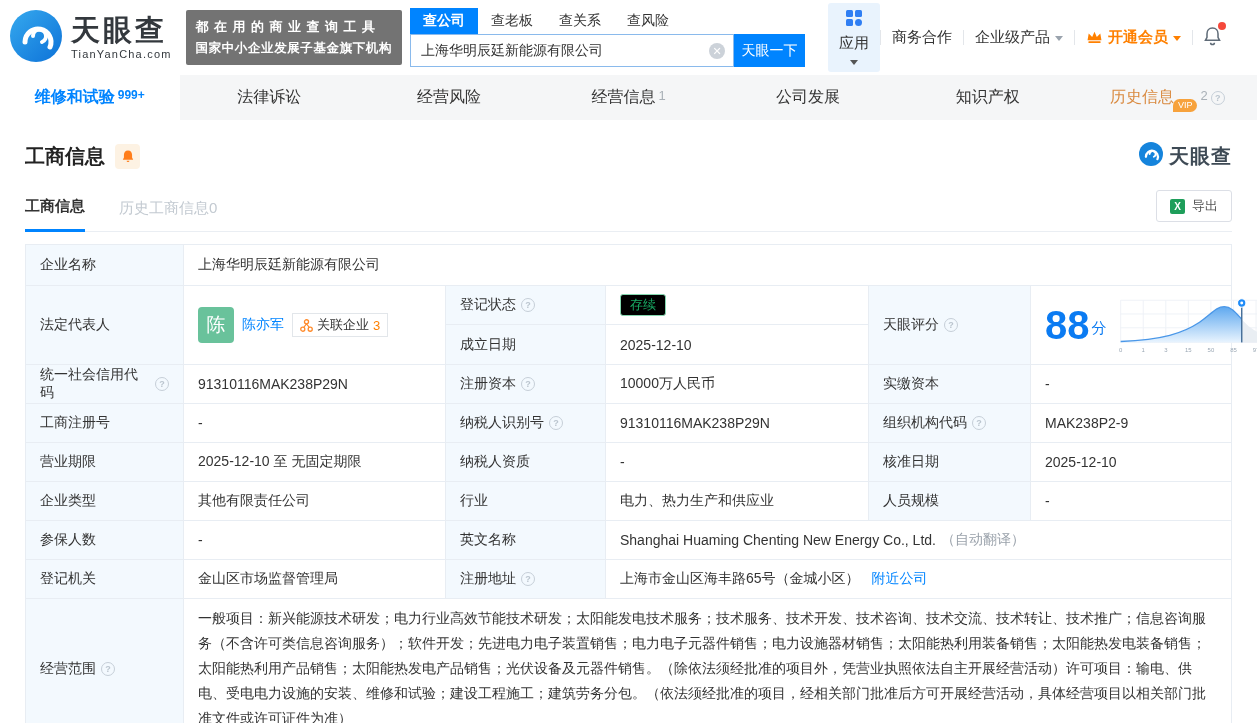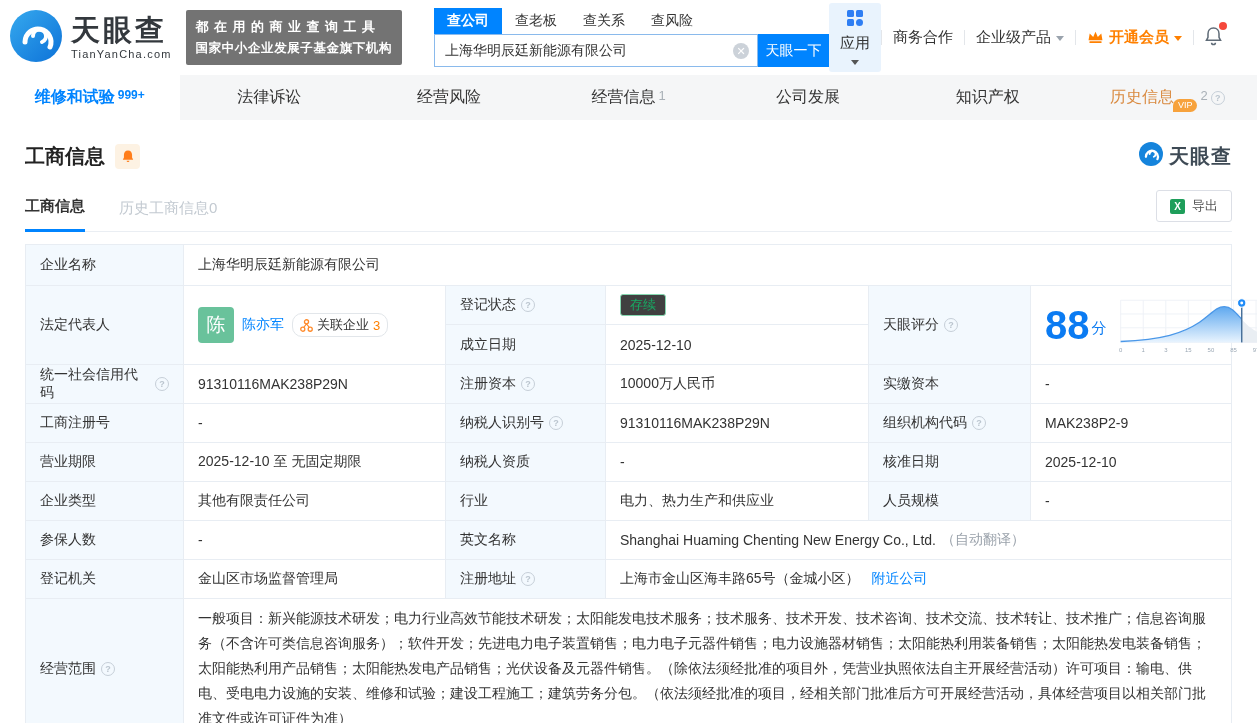--- a/index.html
+++ b/index.html
@@ -9,21 +9,21 @@
   
   .header { height:75px; display:flex; align-items:center; padding:0 12px 0 10px; background:#fff; }
   .logo { display:flex; align-items:center; gap:9px; flex:none; }
   .logo-txt { display:flex; flex-direction:column; line-height:1; }
   .brand { font-size:29px; font-weight:bold; color:#33383d; letter-spacing:3px; }
   .domain { font-size:11px; font-weight:normal; color:#33383d; letter-spacing:1.2px; margin-top:4px; }
   .slogan { background:#737373; color:#fff; margin-left:14px; padding:8px 10px; border-radius:2px; flex:none; }
   .slogan .l1 { font-size:13px; font-weight:bold; letter-spacing:5.5px; white-space:nowrap; }
   .slogan .l2 { font-size:12.5px; font-weight:bold; letter-spacing:0.6px; margin-top:4px; white-space:nowrap; }
 
-  .search { margin-left:32px; flex:none; }
+  .search { margin-left:8px; flex:none; }
   .stabs { display:flex; align-items:flex-end; }
   .stab { font-size:14px; color:#333; padding:4px 13px; cursor:pointer; }
   .stab.active { background:#0084ff; color:#fff; font-weight:bold; }
   .srow { display:flex; }
   .sbox { position:relative; width:324px; }
   .sbox input { width:100%; height:33px; border:1px solid #8abaec; padding:0 32px 0 10px; font-size:14px; color:#333; outline:none; font-family:inherit; }
   .clear-ic { position:absolute; right:9px; top:9px; width:16px; height:16px; border-radius:50%; background:#ccd2d9; color:#fff; font-size:11px; line-height:16px; text-align:center; cursor:pointer; }
   .sbtn { width:71px; height:33px; background:#0084ff; color:#fff; border:none; font-size:14px; cursor:pointer; font-family:inherit; }
 
   .hnav { margin-left:auto; display:flex; align-items:center; font-size:15px; color:#333; white-space:nowrap; }
@@ -75,23 +75,23 @@
   .cell.last { border-right:none; }
   .lab { background:#f3f9fe; color:#333; }
   .inner { display:grid; grid-template-columns:160px 1fr; grid-template-rows:39px 39px; border-right:1px solid #e8edf3; }
   .icell { padding:0 14px; display:flex; align-items:center; gap:5px; }
   .icell.bb { border-bottom:1px solid #e8edf3; }
   .icell.br { border-right:1px solid #e8edf3; }
   .icell.lab { background:#f3f9fe; }
 
   .avatar { width:36px; height:36px; border-radius:4px; background:#69c29b; color:#fff; font-size:19px; display:flex; align-items:center; justify-content:center; flex:none; }
   a.lnk { color:#0084ff; text-decoration:none; cursor:pointer; }
-  .rel-badge { display:flex; align-items:center; gap:4px; border:1px solid #e2e6ea; border-radius:10px; padding:2px 7px; font-size:13px; color:#333; cursor:pointer; }
+  .rel-badge { display:flex; align-items:center; gap:4px; border:1px solid #e2e6ea; border-radius:0; padding:2px 7px; font-size:13px; color:#333; cursor:pointer; }
   .rel-badge .num { color:#ff8000; }
-  .status-badge { background:#404040; border:1px solid #85d8b0; color:#18a862; font-size:13px; padding:2.5px 9px; border-radius:3px; line-height:1.2; }
+  .status-badge { background:#000000; border:1px solid #85d8b0; color:#18a862; font-size:13px; padding:2.5px 9px; border-radius:3px; line-height:1.2; }
   .score-num { font-size:40px; font-weight:bold; color:#0b7bf2; line-height:1; }
   .score-unit { font-size:15px; color:#0b7bf2; margin:14px 0 0 2px; }
   .gray-note { color:#9aa2ab; }
   .scope-cell { padding:7px 14px; line-height:25px; display:block; }
   .scope-lab { align-items:center; }
 </style>
 </head>
 <body>
 
 <div class="header">

